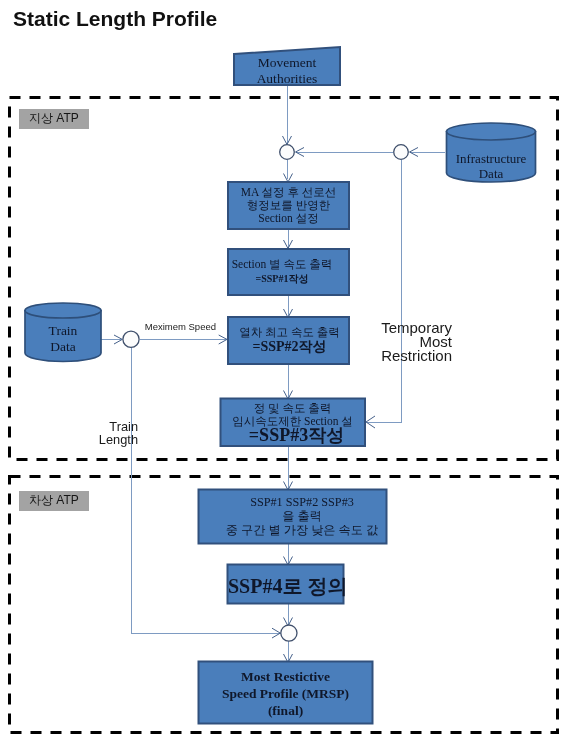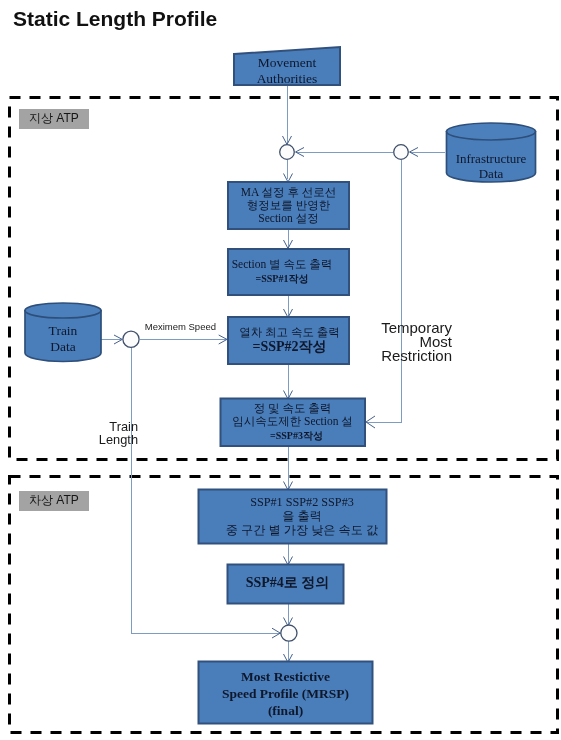--- a/index.html
+++ b/index.html
@@ -134,30 +134,30 @@
   </div>
 
   <div class="nodetext" style="left:229px;top:326px;width:121px;font-size:11.5px;line-height:13px;">
     <div>열차 최고 속도 출력</div>
     <div class="b" style="font-size:14px;line-height:15px;">=SSP#2작성</div>
   </div>
 
   <div class="nodetext" style="left:220px;top:402px;width:145px;font-size:11.5px;line-height:13px;">
     <div>정 및 속도 출력</div>
     <div>임시속도제한 Section 설</div>
-    <div class="b" style="font-size:10px;line-height:15px;padding-left:8px;">=SSP#3작성</div>
+    <div class="b" style="font-size:18px;line-height:15px;padding-left:8px;">=SSP#3작성</div>
   </div>
 
   <div class="nodetext" style="left:199px;top:495px;width:206px;font-size:12.2px;line-height:14.2px;">
     <div>SSP#1  SSP#2  SSP#3</div>
     <div>을 출력</div>
     <div>중 구간 별 가장 낮은 속도 값</div>
   </div>
 
-  <div class="nodetext b" style="left:228px;top:575px;width:119px;font-size:14px;">
+  <div class="nodetext b" style="left:228px;top:575px;width:119px;font-size:20px;">
     <div>SSP#4로 정의</div>
   </div>
 
   <div class="nodetext b" style="left:199px;top:668px;width:173px;font-size:13.5px;line-height:17px;">
     <div>Most Restictive</div>
     <div>Speed Profile (MRSP)</div>
     <div>(final)</div>
   </div>
 
   <div class="edgelabel" style="left:144px;top:322px;width:72px;font-size:9.5px;">

